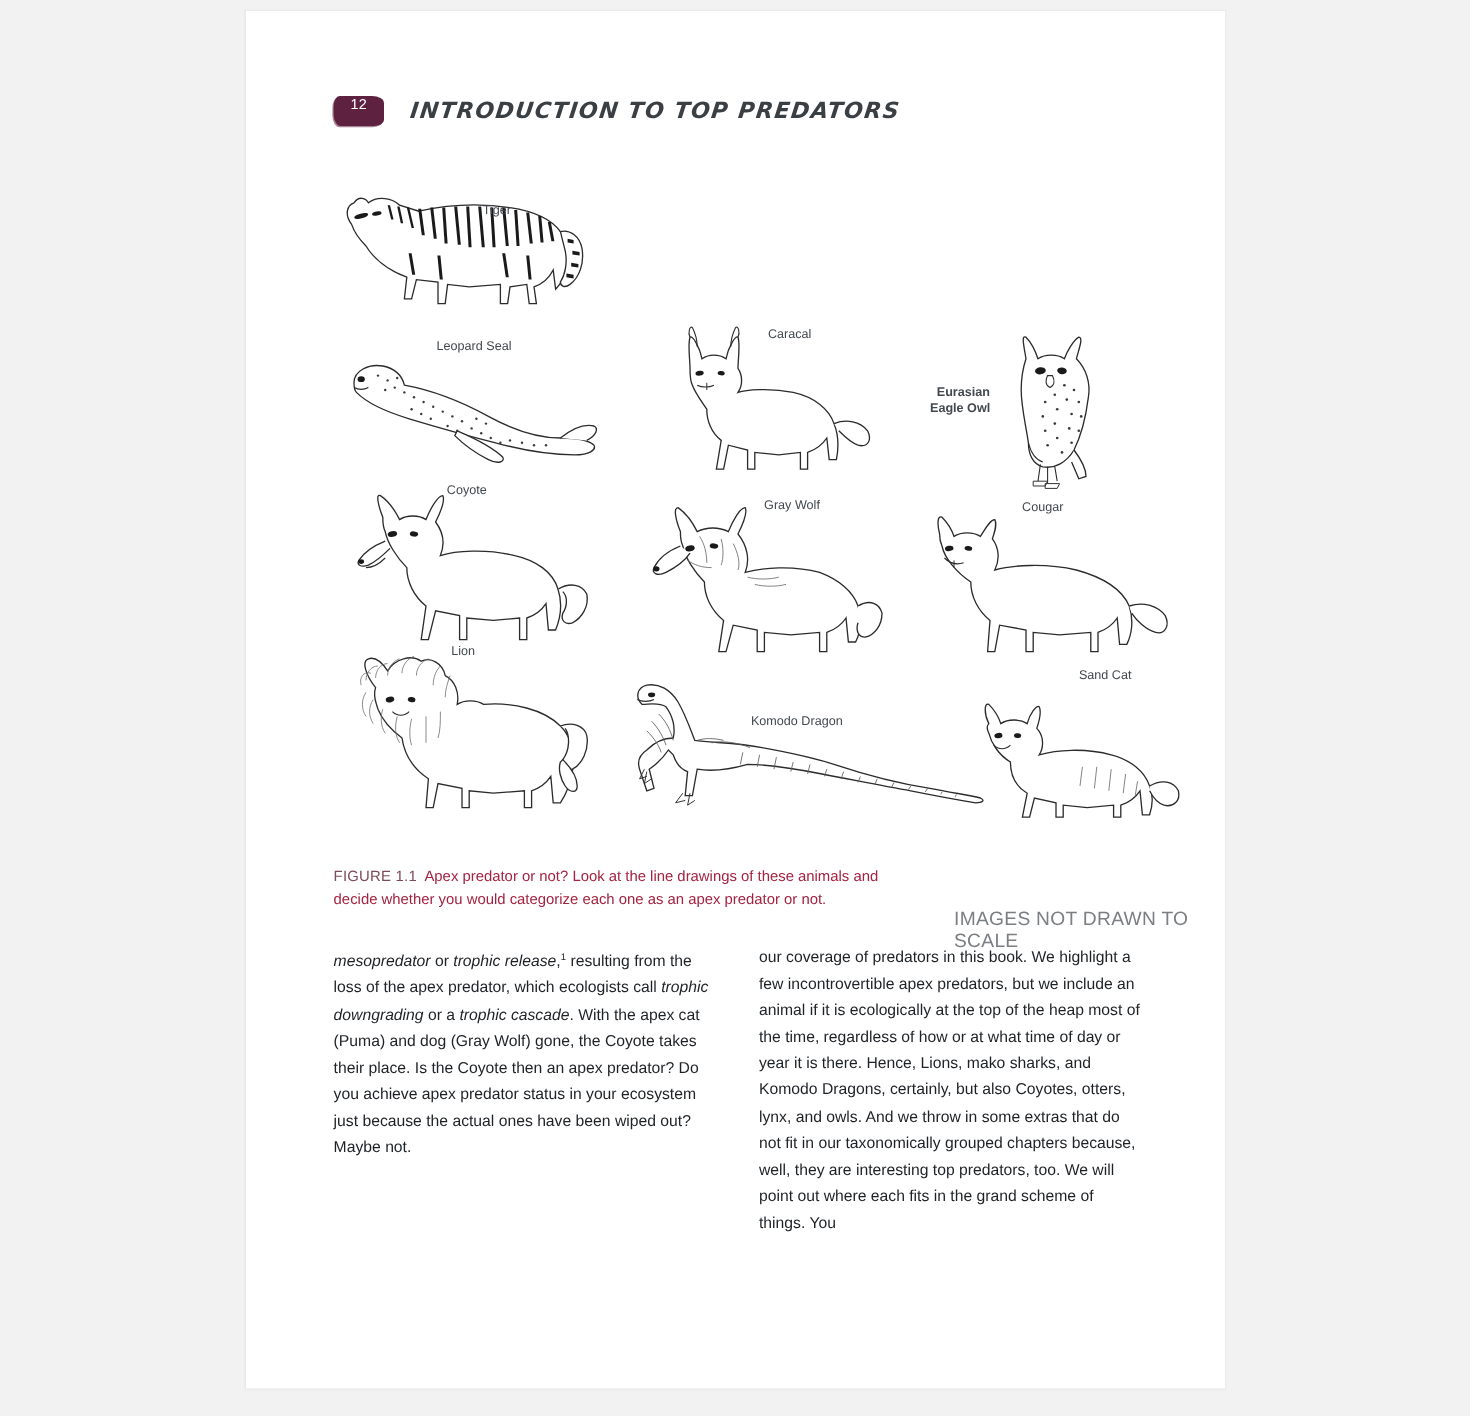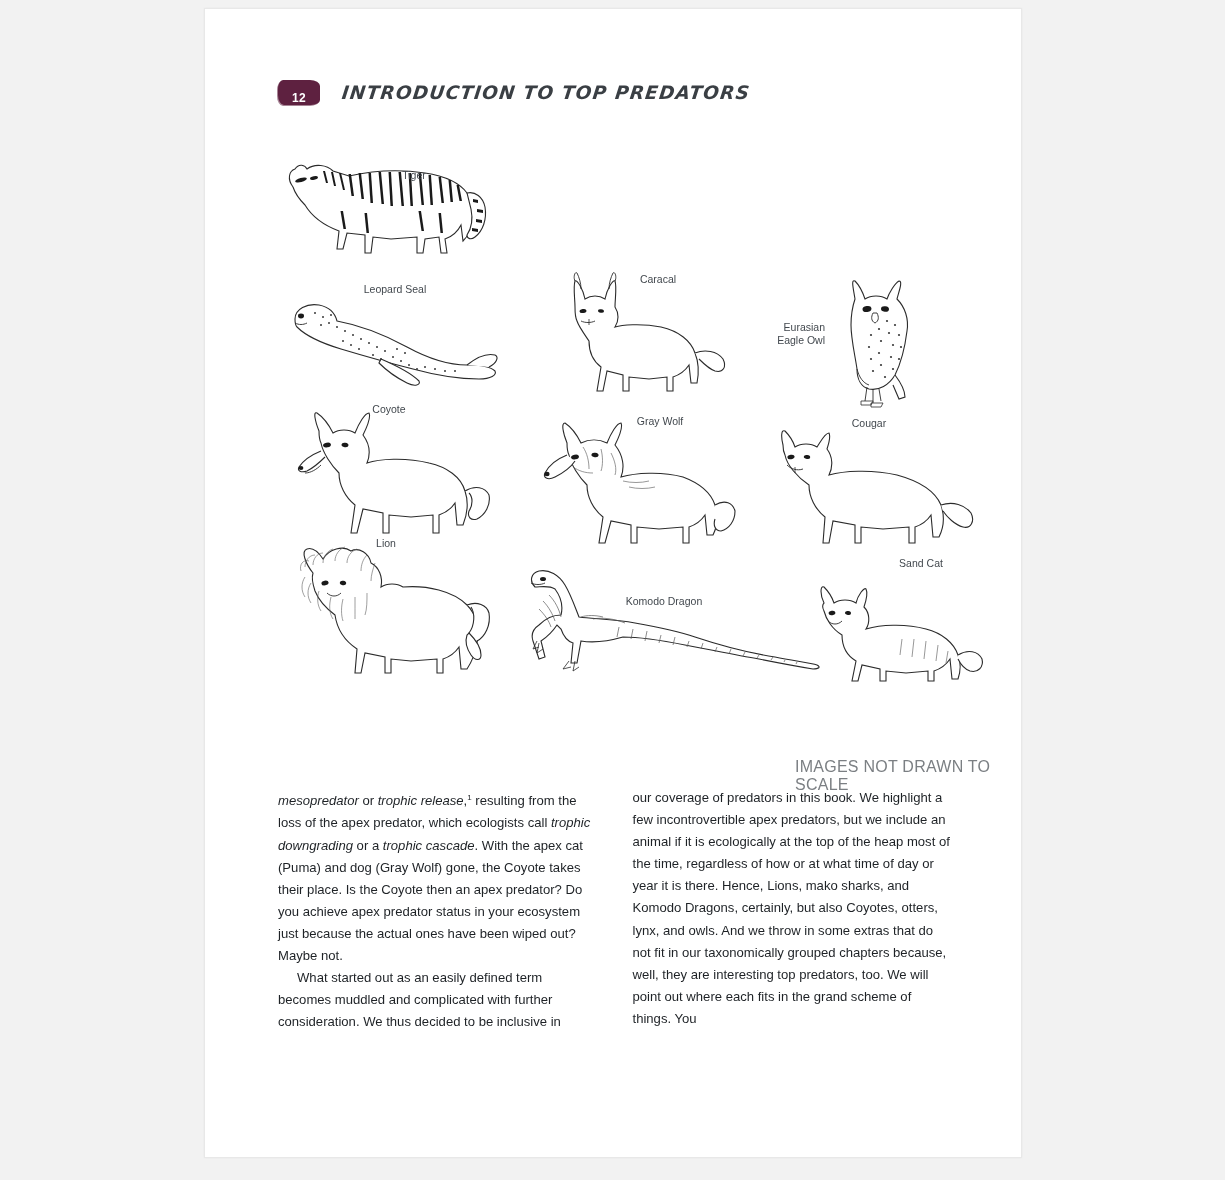--- a/index.html
+++ b/index.html
@@ -25,22 +25,22 @@
     position: absolute;
     left: 73px; top: 68px;
     height: 30px;
     display: flex; align-items: center;
   }
   .page-badge {
     width: 42px; height: 25px;
     background: #5e2140;
     color: #ffffff;
     font-size: 12px;
-    font-weight: bold;
-    display: flex; align-items: flex-end; justify-content: center;
+    font-weight: normal;
+    display: flex; align-items: flex-start; justify-content: center;
     border-radius: 5px 10px 9px 6px / 9px 6px 5px 10px;
     letter-spacing: 0.3px;
     box-shadow: -1px 1px 0 rgba(94,33,64,0.55);
   }
   .runhead-title {
     margin-left: 22px;
     font-family: "DejaVu Sans", sans-serif;
     font-size: 18.5px;
     font-weight: bold;
     font-style: italic;
@@ -240,21 +240,21 @@
             <circle cx="56" cy="74" r="1.1"></circle>
             <circle cx="68" cy="78" r="1.1"></circle>
           <circle cx="76" cy="80" r="1.1"></circle>
             <circle cx="48" cy="80" r="1.1"></circle>
             <circle cx="58" cy="86" r="1.1"></circle>
           <circle cx="70" cy="90" r="1.1"></circle>
             <circle cx="50" cy="92" r="1.1"></circle>
             <circle cx="62" cy="98" r="1.1"></circle>
         </g>
       </svg>
-      <div class="alabel" style="left:-48px; top:42px; width:50px; text-align:right;">Eurasian
+      <div class="alabel" style="left:-48px; top:42px; width:50px; text-align:right;font-weight:bold;">Eurasian
 Eagle Owl</div>
     </div>
 
     <div class="animal" style="left:18px; top:280px;">
       <svg width="200" height="130" viewBox="0 0 200 130" fill="none" stroke="#2b2b2b" stroke-width="1.1">
         <path d="M26 20 C22 10 20 0 24 2 C30 6 36 14 40 22 C46 18 56 18 62 22 C66 12 72 2 76 2 C78 6 74 16 70 24 C76 32 78 42 74 52 C86 48 112 46 136 52 C154 56 168 66 172 80 C176 92 174 104 170 114 L164 114 L162 92 C158 98 152 102 146 104 L146 122 L140 122 L140 104 L118 106 L96 104 L96 122 L90 122 L90 102 L70 98 L64 122 L58 122 L62 94 C52 86 46 74 46 62 C38 54 30 42 28 32 C26 28 26 24 26 20 Z" fill="#ffffff"></path>
         <path d="M172 80 C182 74 192 76 196 84 C198 94 192 104 184 108 C178 110 174 106 176 100 C180 94 180 86 176 82" fill="#ffffff"></path>
         <ellipse cx="34" cy="34" rx="4" ry="2.4" fill="#1a1a1a" stroke="none" transform="rotate(-12 34 34)"></ellipse>
         <ellipse cx="52" cy="34" rx="3.5" ry="2.2" fill="#1a1a1a" stroke="none" transform="rotate(8 52 34)"></ellipse>
         <path d="M28 40 C18 44 10 50 6 56 C4 60 8 62 14 60 C22 56 28 50 32 46" fill="#ffffff"></path>
@@ -370,25 +370,28 @@
             <path d="M116 62 L114 80"></path>
           <path d="M128 66 L126 82"></path>
             <path d="M138 72 L136 84"></path>
         </g>
       </svg>
       <div class="alabel" style="left:76px; top:-22px; width:70px;">Sand Cat</div>
     </div>
 
   </div>
 
+  <div id="caption" style="color: rgb(163, 35, 64);">
+    <span class="figno" style="color: rgb(125, 74, 89);">FIGURE 1.1</span>&nbsp;
+    <span>Apex predator or not? Look at the line drawings of these animals and decide whether you would categorize each one as an apex predator or not.</span>
+  </div>
   <div id="notscale" style="color: rgb(123, 127, 131);">IMAGES NOT DRAWN TO SCALE</div>
 
   <div id="cols">
     <div class="col" id="col-left">
         <p><em>mesopredator</em><span> or </span><em>trophic release</em><span>,</span><sup>1</sup><span> resulting from the loss of the apex predator, which ecologists call </span><em>trophic downgrading</em><span> or a </span><em>trophic cascade</em><span>. With the apex cat (Puma) and dog (Gray Wolf) gone, the Coyote takes their place. Is the Coyote then an apex predator? Do you achieve apex predator status in your ecosystem just because the actual ones have been wiped out? Maybe not.</span></p>
-        <p class="indent"><span>What started out as an easily defined term becomes muddled and complicated with further consideration. We thus decided to be inclusive in</span></p>
       </div>
     <div class="col" id="col-right">
         <p><span>our coverage of predators in this book. We highlight a few incontrovertible apex predators, but we include an animal if it is ecologically at the top of the heap most of the time, regardless of how or at what time of day or year it is there. Hence, Lions, mako sharks, and Komodo Dragons, certainly, but also Coyotes, otters, lynx, and owls. And we throw in some extras that do not fit in our taxonomically grouped chapters because, well, they are interesting top predators, too. We will point out where each fits in the grand scheme of things. You</span></p>
       </div>
   </div>
 
 </div>
 
 </body></html>

